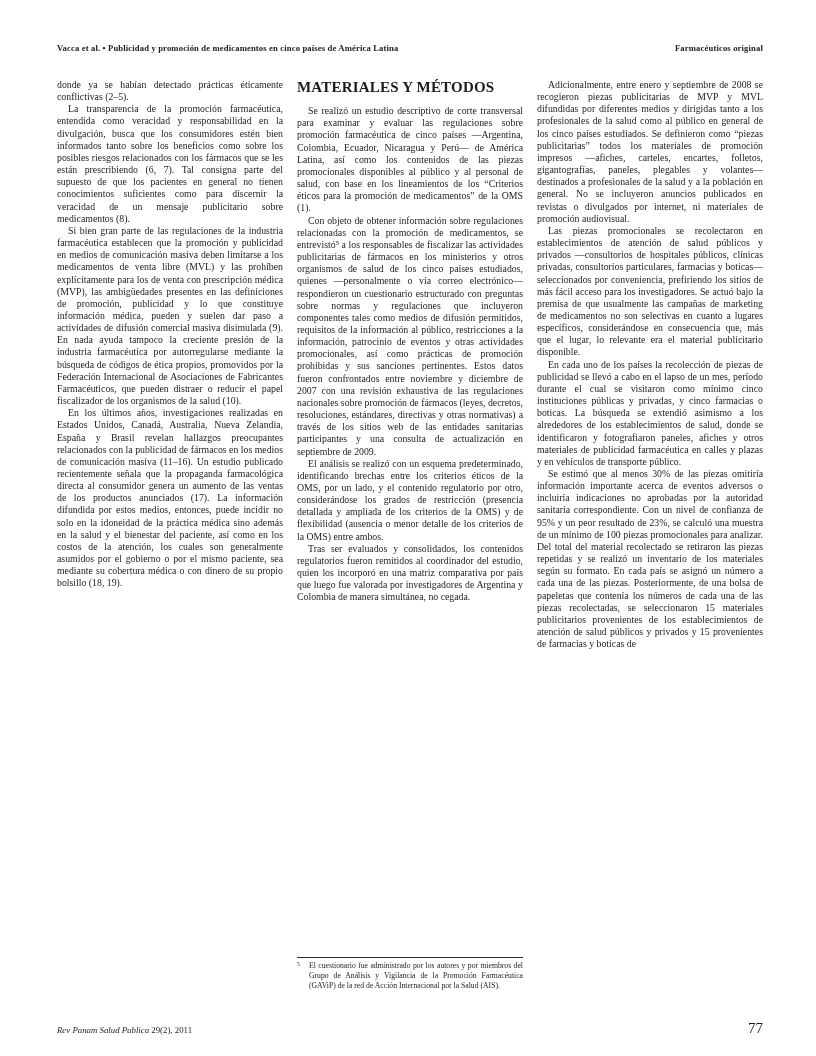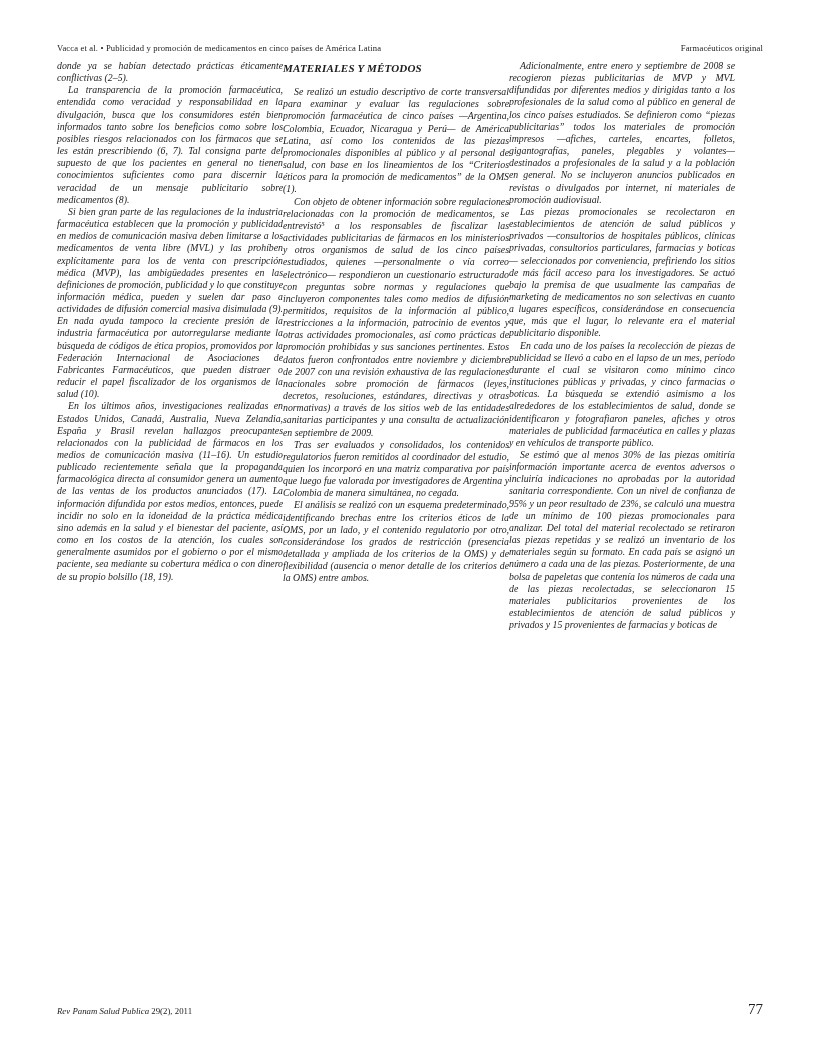--- a/index.html
+++ b/index.html
@@ -19,39 +19,40 @@
     left: 57px;
     top: 43px;
     width: 706px;
   }
   header.running-head {
     display: flex;
     justify-content: space-between;
     font-size: 8.6px;
     letter-spacing: 0.15px;
     color: #222222;
+    font-weight: bold;
   }
   main.columns {
     display: flex;
-    margin-top: 7px;
+    gap: 14px;
+    margin-top: 26px;
     height: 912px;
-    font-style: italic;
   }
   section.col {
     width: 226px;
     display: flex;
     flex-direction: column;
     font-size: 9.8px;
     line-height: 12.15px;
     text-align: justify;
   }
   p.para { text-align: justify; }
   p.para.indent { text-indent: 11px; }
   h2.section-heading {
-    font-size: 11px;
+    font-size: 15px;
     font-weight: bold;
     letter-spacing: 0.2px;
     margin: 2px 0 12px 0;
     text-align: left;
   }
   aside.footnote {
     margin-top: auto;
     border-top: 1px solid #2a2a2a;
     padding-top: 3px;
     font-size: 7.7px;
@@ -96,23 +97,29 @@
           <p class="para indent">La transparencia de la promoción farmacéutica, entendida como veracidad y responsabilidad en la divulgación, busca que los consumidores estén bien informados tanto sobre los beneficios como sobre los posibles riesgos relacionados con los fármacos que se les están prescribiendo (6, 7). Tal consigna parte del supuesto de que los pacientes en general no tienen conocimientos suficientes como para discernir la veracidad de un mensaje publicitario sobre medicamentos (8).</p>
           <p class="para indent">Si bien gran parte de las regulaciones de la industria farmacéutica establecen que la promoción y publicidad en medios de comunicación masiva deben limitarse a los medicamentos de venta libre (MVL) y las prohíben explícitamente para los de venta con prescripción médica (MVP), las ambigüedades presentes en las definiciones de promoción, publicidad y lo que constituye información médica, pueden y suelen dar paso a actividades de difusión comercial masiva disimulada (9). En nada ayuda tampoco la creciente presión de la industria farmacéutica por autorregularse mediante la búsqueda de códigos de ética propios, promovidos por la Federación Internacional de Asociaciones de Fabricantes Farmacéuticos, que pueden distraer o reducir el papel fiscalizador de los organismos de la salud (10).</p>
           <p class="para indent">En los últimos años, investigaciones realizadas en Estados Unidos, Canadá, Australia, Nueva Zelandia, España y Brasil revelan hallazgos preocupantes relacionados con la publicidad de fármacos en los medios de comunicación masiva (11–16). Un estudio publicado recientemente señala que la propaganda farmacológica directa al consumidor genera un aumento de las ventas de los productos anunciados (17). La información difundida por estos medios, entonces, puede incidir no solo en la idoneidad de la práctica médica sino además en la salud y el bienestar del paciente, así como en los costos de la atención, los cuales son generalmente asumidos por el gobierno o por el mismo paciente, sea mediante su cobertura médica o con dinero de su propio bolsillo (18, 19).</p>
         </section>
 
       <section class="col">
         <h2 class="section-heading">MATERIALES Y MÉTODOS</h2>
         <div>
             <p class="para indent">Se realizó un estudio descriptivo de corte transversal para examinar y evaluar las regulaciones sobre promoción farmacéutica de cinco países —Argentina, Colombia, Ecuador, Nicaragua y Perú— de América Latina, así como los contenidos de las piezas promocionales disponibles al público y al personal de salud, con base en los lineamientos de los “Criterios éticos para la promoción de medicamentos” de la OMS (1).</p>
             <p class="para indent">Con objeto de obtener información sobre regulaciones relacionadas con la promoción de medicamentos, se entrevistó⁵ a los responsables de fiscalizar las actividades publicitarias de fármacos en los ministerios y otros organismos de salud de los cinco países estudiados, quienes —personalmente o vía correo electrónico— respondieron un cuestionario estructurado con preguntas sobre normas y regulaciones que incluyeron componentes tales como medios de difusión permitidos, requisitos de la información al público, restricciones a la información, patrocinio de eventos y otras actividades promocionales, así como prácticas de promoción prohibidas y sus sanciones pertinentes. Estos datos fueron confrontados entre noviembre y diciembre de 2007 con una revisión exhaustiva de las regulaciones nacionales sobre promoción de fármacos (leyes, decretos, resoluciones, estándares, directivas y otras normativas) a través de los sitios web de las entidades sanitarias participantes y una consulta de actualización en septiembre de 2009.</p>
+            <p class="para indent">El análisis se realizó con un esquema predeterminado, identificando brechas entre los criterios éticos de la OMS, por un lado, y el contenido regulatorio por otro, considerándose los grados de restricción (presencia detallada y ampliada de los criterios de la OMS) y de flexibilidad (ausencia o menor detalle de los criterios de la OMS) entre ambos.</p>
             <p class="para indent">Tras ser evaluados y consolidados, los contenidos regulatorios fueron remitidos al coordinador del estudio, quien los incorporó en una matriz comparativa por país que luego fue valorada por investigadores de Argentina y Colombia de manera simultánea, no cegada.</p>
-            <p class="para indent">El análisis se realizó con un esquema predeterminado, identificando brechas entre los criterios éticos de la OMS, por un lado, y el contenido regulatorio por otro, considerándose los grados de restricción (presencia detallada y ampliada de los criterios de la OMS) y de flexibilidad (ausencia o menor detalle de los criterios de la OMS) entre ambos.</p>
           </div>
+        <aside class="footnote">
+          <div class="fn-row">
+            <span class="fn-marker">5</span>
+            <span class="fn-text">El cuestionario fue administrado por los autores y por miembros del Grupo de Análisis y Vigilancia de la Promoción Farmacéutica (GAViP) de la red de Acción Internacional por la Salud (AIS).</span>
+          </div>
+        </aside>
       </section>
 
       <section class="col">
           <p class="para indent">Adicionalmente, entre enero y septiembre de 2008 se recogieron piezas publicitarias de MVP y MVL difundidas por diferentes medios y dirigidas tanto a los profesionales de la salud como al público en general de los cinco países estudiados. Se definieron como “piezas publicitarias” todos los materiales de promoción impresos —afiches, carteles, encartes, folletos, gigantografías, paneles, plegables y volantes— destinados a profesionales de la salud y a la población en general. No se incluyeron anuncios publicados en revistas o divulgados por internet, ni materiales de promoción audiovisual.</p>
           <p class="para indent">Las piezas promocionales se recolectaron en establecimientos de atención de salud públicos y privados —consultorios de hospitales públicos, clínicas privadas, consultorios particulares, farmacias y boticas— seleccionados por conveniencia, prefiriendo los sitios de más fácil acceso para los investigadores. Se actuó bajo la premisa de que usualmente las campañas de marketing de medicamentos no son selectivas en cuanto a lugares específicos, considerándose en consecuencia que, más que el lugar, lo relevante era el material publicitario disponible.</p>
           <p class="para indent">En cada uno de los países la recolección de piezas de publicidad se llevó a cabo en el lapso de un mes, período durante el cual se visitaron como mínimo cinco instituciones públicas y privadas, y cinco farmacias o boticas. La búsqueda se extendió asimismo a los alrededores de los establecimientos de salud, donde se identificaron y fotografiaron paneles, afiches y otros materiales de publicidad farmacéutica en calles y plazas y en vehículos de transporte público.</p>
           <p class="para indent">Se estimó que al menos 30% de las piezas omitiría información importante acerca de eventos adversos o incluiría indicaciones no aprobadas por la autoridad sanitaria correspondiente. Con un nivel de confianza de 95% y un peor resultado de 23%, se calculó una muestra de un mínimo de 100 piezas promocionales para analizar. Del total del material recolectado se retiraron las piezas repetidas y se realizó un inventario de los materiales según su formato. En cada país se asignó un número a cada una de las piezas. Posteriormente, de una bolsa de papeletas que contenía los números de cada una de las piezas recolectadas, se seleccionaron 15 materiales publicitarios provenientes de los establecimientos de atención de salud públicos y privados y 15 provenientes de farmacias y boticas de</p>
         </section>
 
     </main>

